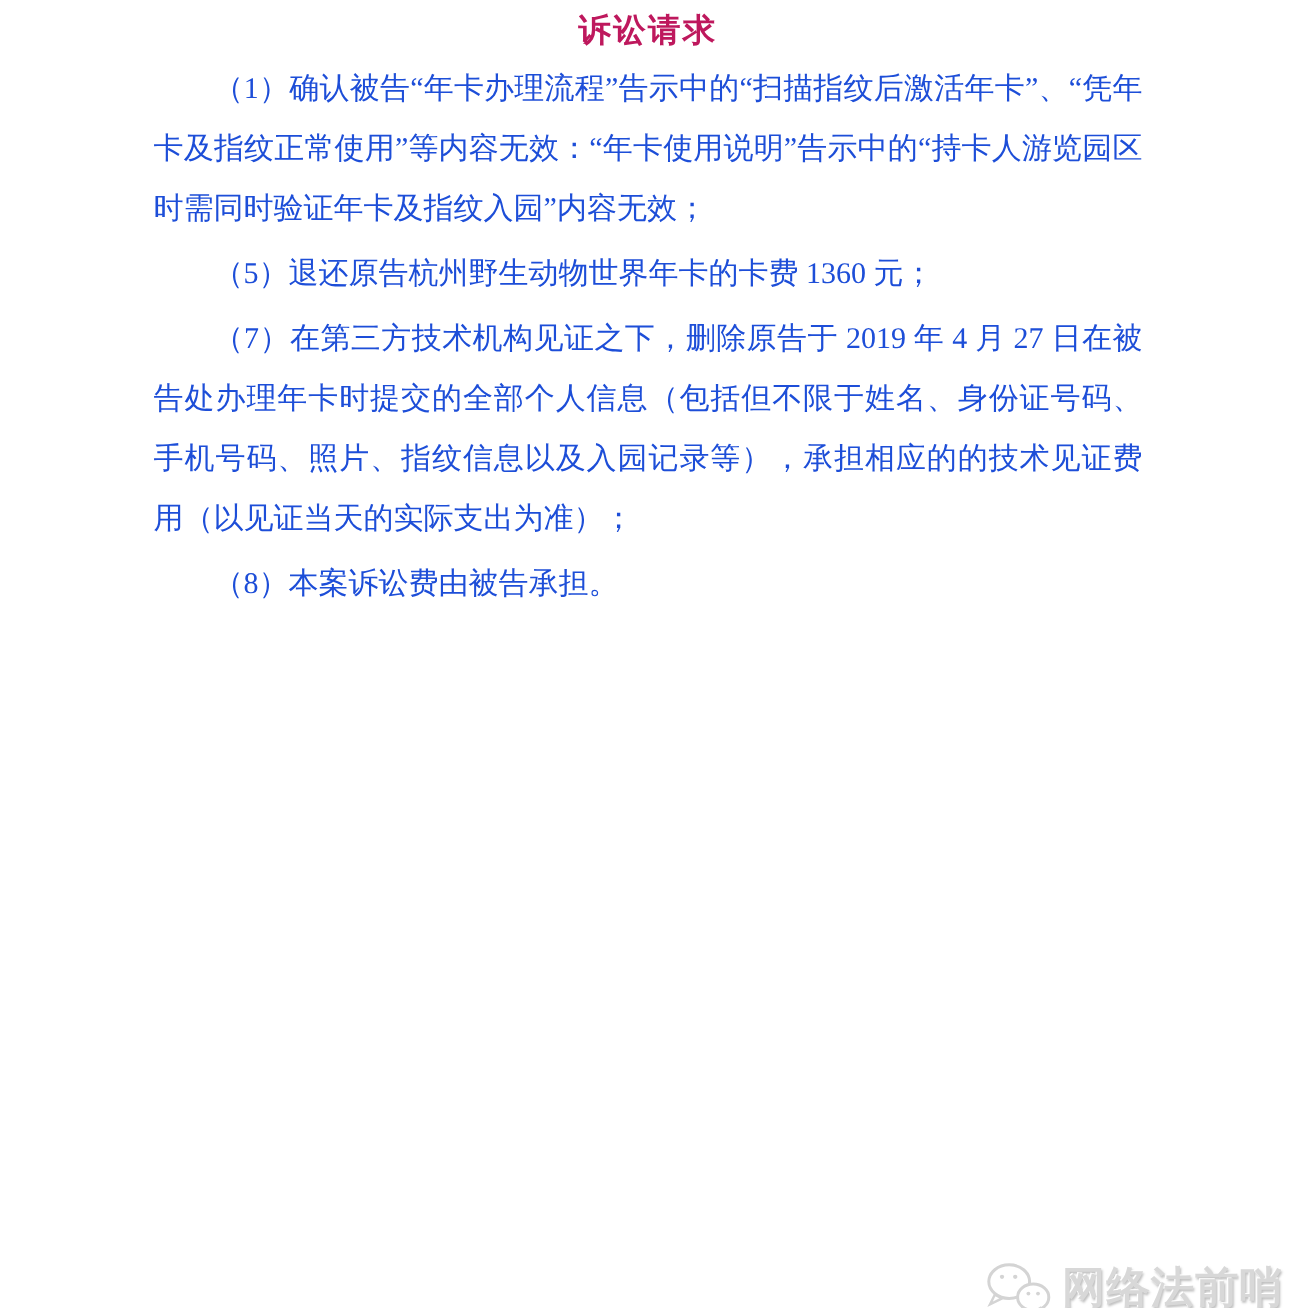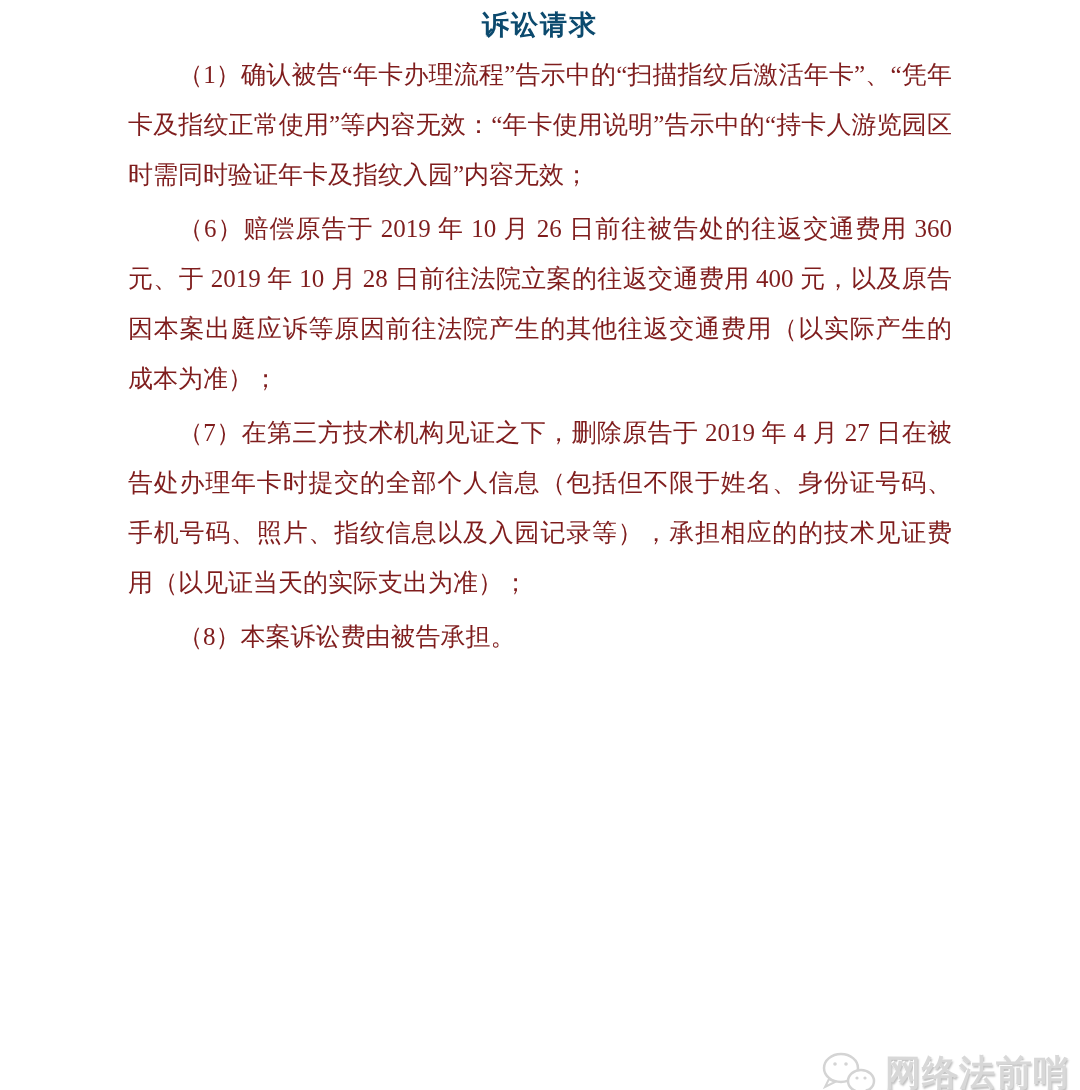--- a/index.html
+++ b/index.html
@@ -17,34 +17,34 @@
     color: #1c1c1c;
   }
   .doc-title {
     margin: 0;
     padding-top: 6px;
     text-align: center;
     font-size: 27px;
     font-weight: bold;
     line-height: 38px;
     letter-spacing: 2px;
-    color: #0c4a6e;
+    color: #be185d;
   }
   .doc-body {
     margin: 6px 128px 0 128px; 
   }
   .doc-body p {
     margin: 4px 0 0 0;
     font-size: 25px;
     line-height: 50px;
     text-indent: 2em;
     text-align: justify;
     text-justify: inter-ideograph;
     word-break: break-all;
-    color: #7f1d1d;
+    color: #1d4ed8;
   }
   .watermark {
     position: absolute;
     right: 10px;
     top: 1016px;
     display: flex;
     align-items: flex-start;
     gap: 8px;
     pointer-events: none;
     margin-top: 33px;
@@ -64,21 +64,21 @@
 </style>
 </head>
 <body>
 
 <div class="page">
 
   <h1 class="doc-title">诉讼请求</h1>
 
   <div class="doc-body">
     <p>（1）确认被告“年卡办理流程”告示中的“扫描指纹后激活年卡”、“凭年卡及指纹正常使用”等内容无效：“年卡使用说明”告示中的“持卡人游览园区时需同时验证年卡及指纹入园”内容无效；</p>
-    <p>（6）赔偿原告于 2019 年 10 月 26 日前往被告处的往返交通费用 360 元、于 2019 年 10 月 28 日前往法院立案的往返交通费用 400 元，以及原告因本案出庭应诉等原因前往法院产生的其他往返交通费用（以实际产生的成本为准）；</p>
+    <p>（5）退还原告杭州野生动物世界年卡的卡费 1360 元；</p>
     <p>（7）在第三方技术机构见证之下，删除原告于 2019 年 4 月 27 日在被告处办理年卡时提交的全部个人信息（包括但不限于姓名、身份证号码、手机号码、照片、指纹信息以及入园记录等），承担相应的的技术见证费用（以见证当天的实际支出为准）；</p>
     <p>（8）本案诉讼费由被告承担。</p>
   </div>
 
   <div class="watermark">
     <span>
       <svg width="58" height="50" viewBox="0 0 58 50" fill="none" xmlns="http://www.w3.org/2000/svg">
 
         <ellipse cx="22" cy="19" rx="17" ry="14" stroke="#d4d4d4" stroke-width="2.5" fill="#ffffff"></ellipse>
         <path d="M10 30 L6 38 L16 33 Z" stroke="#d4d4d4" stroke-width="2" fill="#ffffff"></path>

